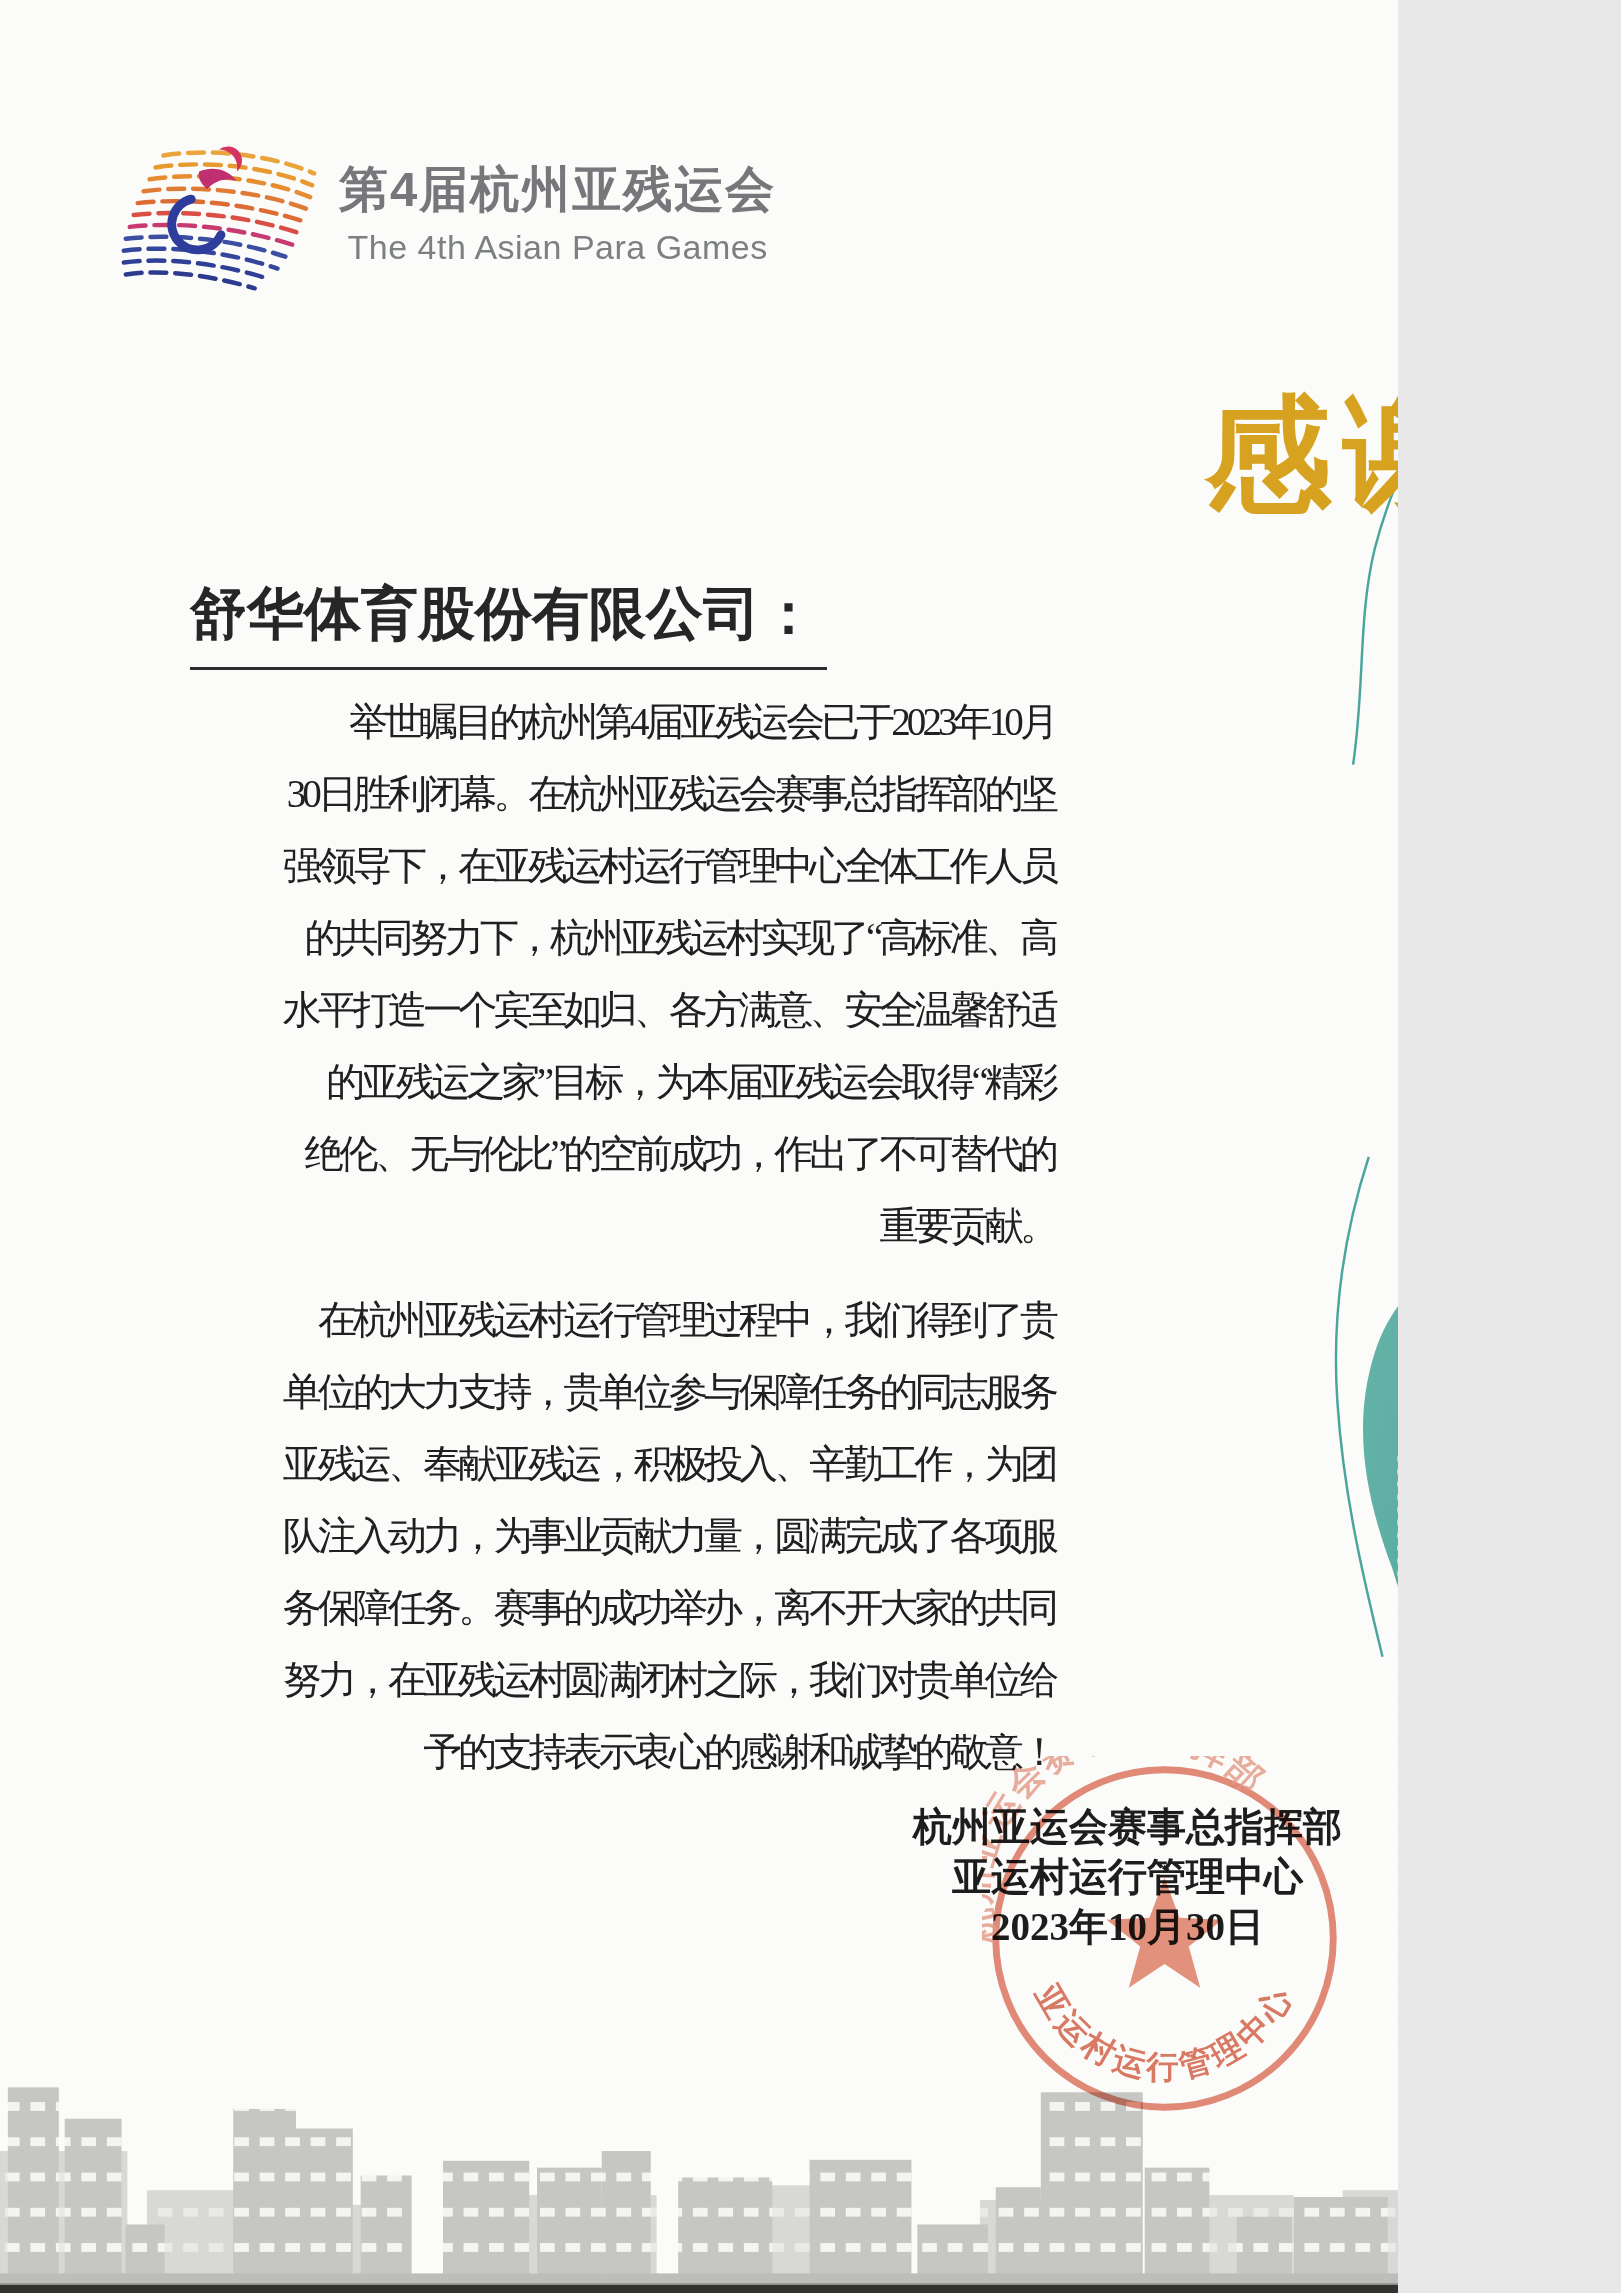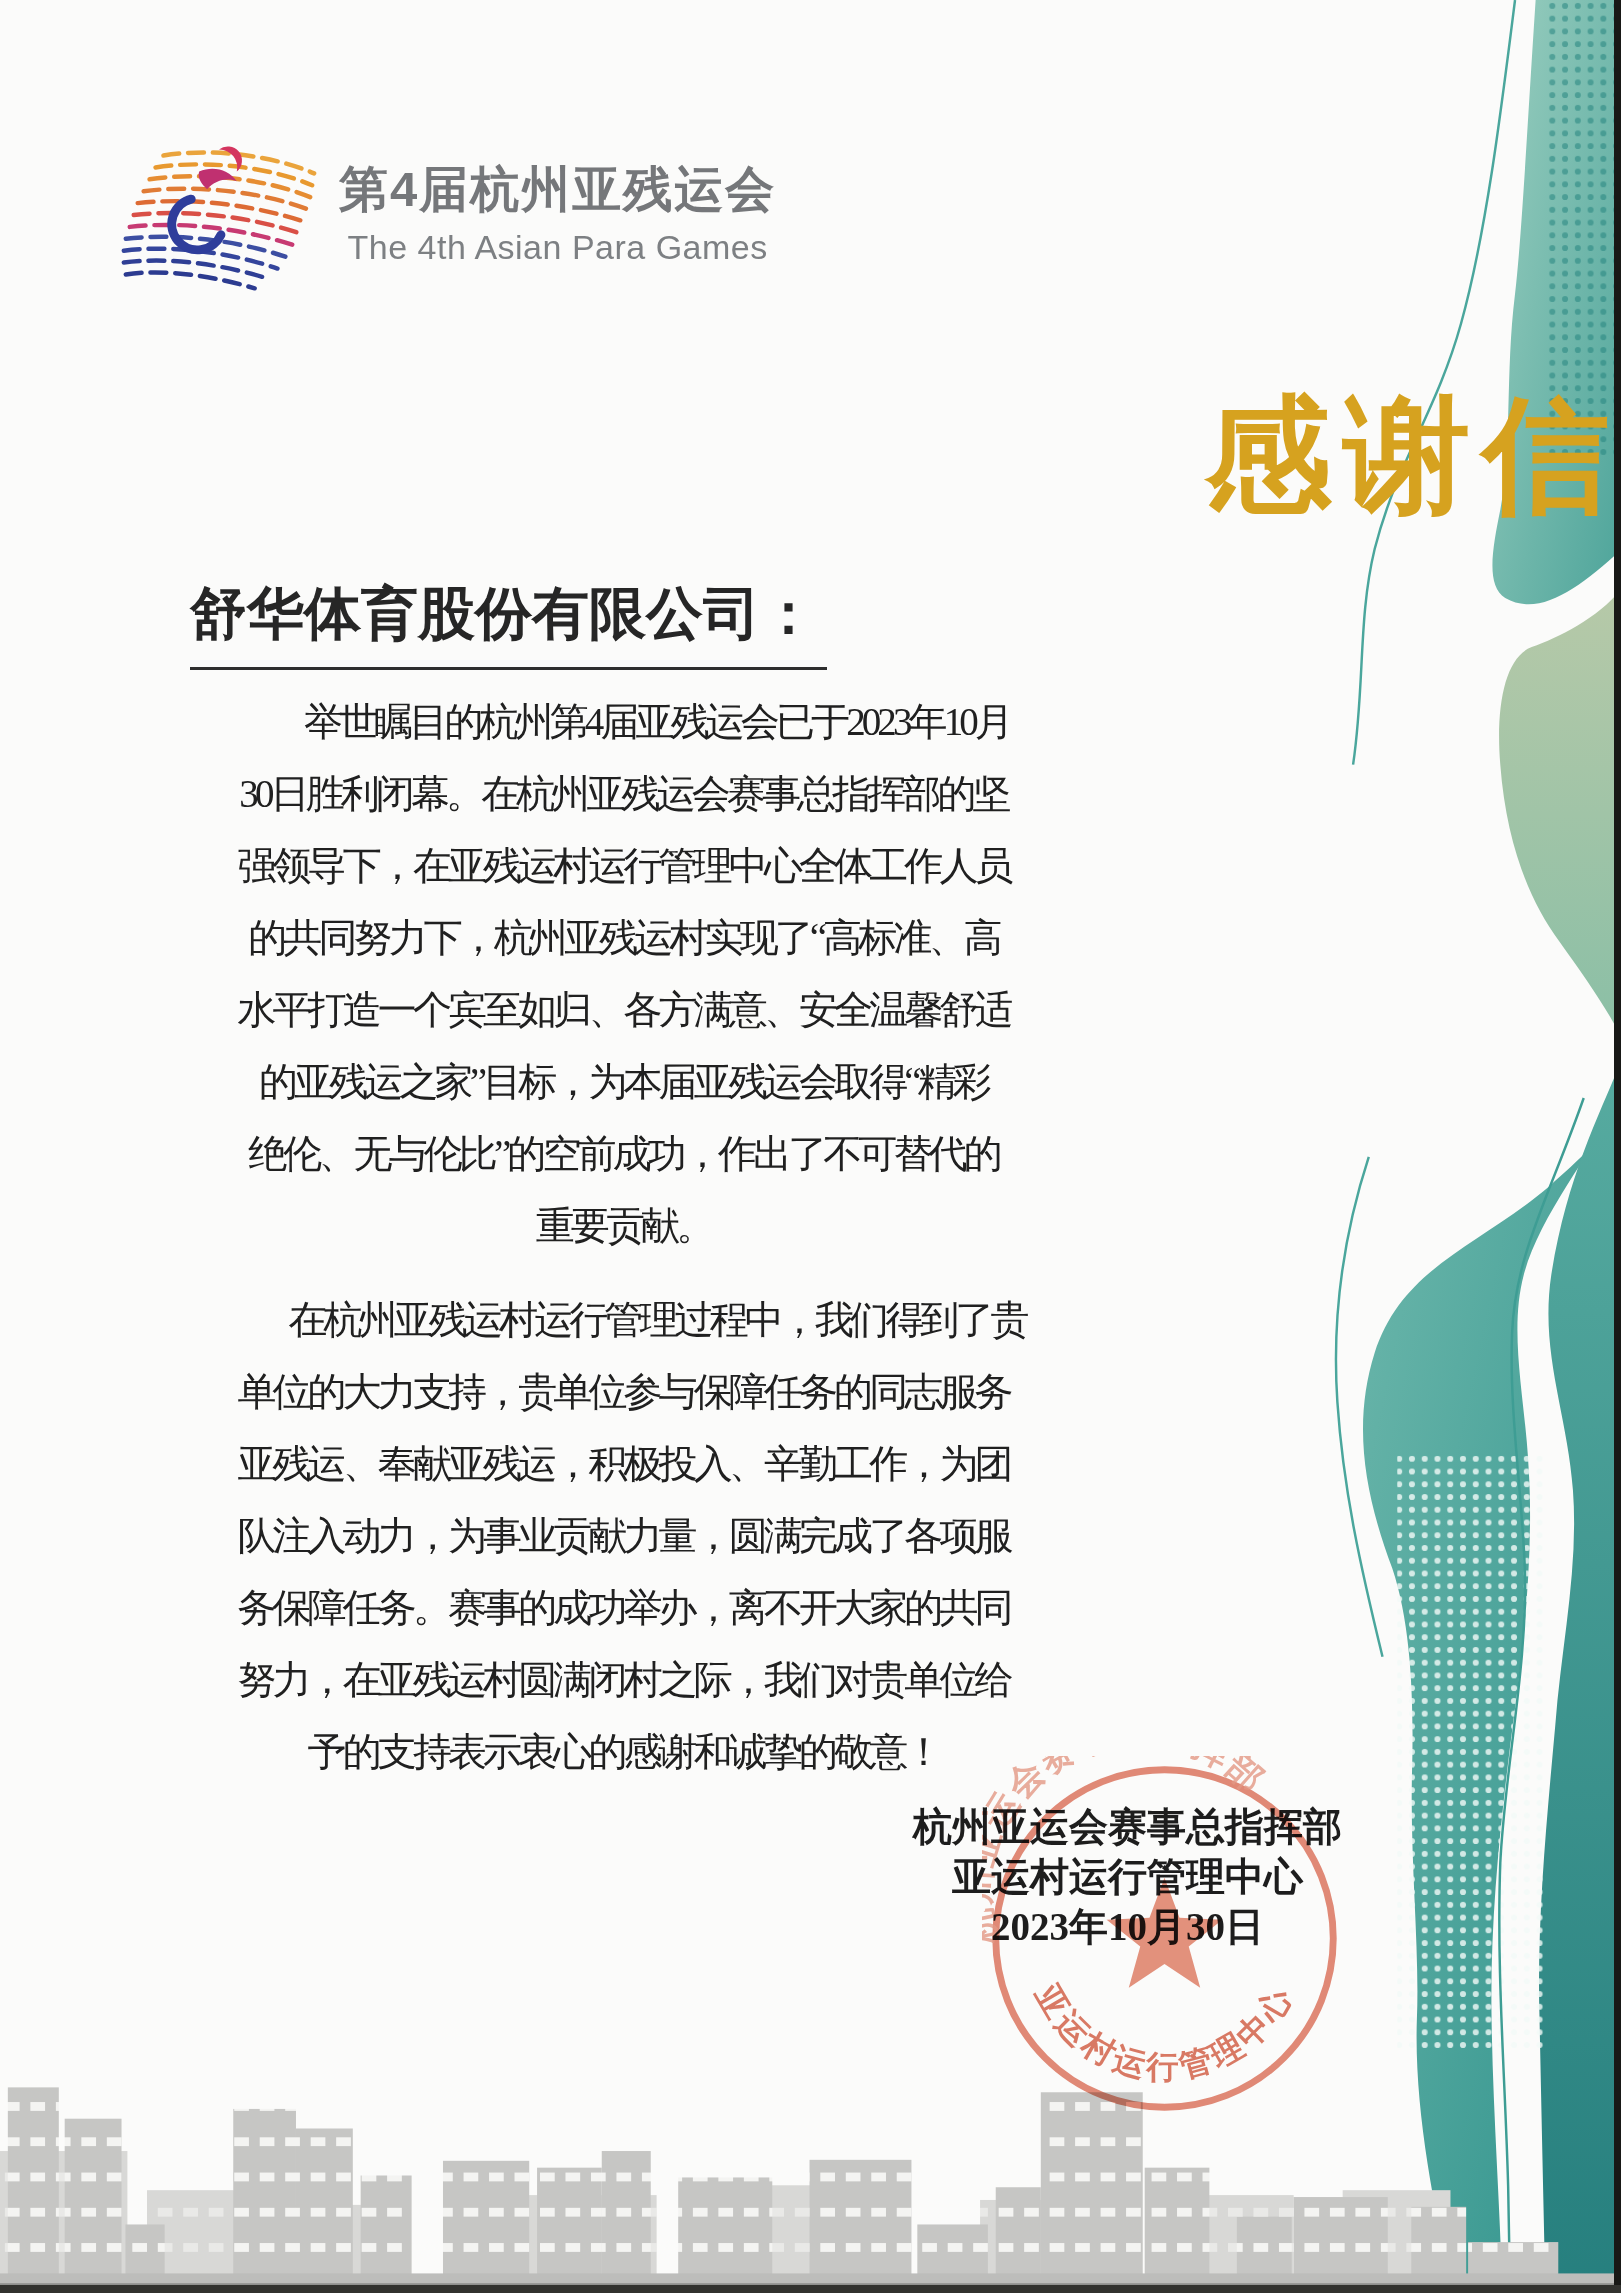--- a/index.html
+++ b/index.html
@@ -1,18 +1,18 @@
 <!DOCTYPE html>
 <html><head>
 <meta charset="utf-8">
 <style>
   * { margin:0; padding:0; box-sizing:border-box; }
   html,body { background:#e8e8e8; }
   #page {
-    position:relative; width:1621px; height:2294px;
+    position:relative; width:1398px; height:2294px;
     background:#fbfbfa; overflow:hidden;
     font-family:"Liberation Serif","DejaVu Serif",serif;
   }
   
   #wave     { position:absolute; top:0; left:1304px; width:318px; height:2294px; z-index:1; }
   #skyline  { position:absolute; top:2058px; left:0; width:1621px; height:235px; z-index:2; }
   #edge-right  { position:absolute; top:0; left:1614px; width:6.9px; height:2294px; background:#181816; z-index:9; }
   #edge-bottom { position:absolute; top:2285px; left:0; width:1621px; height:8.8px; background:#32322f; z-index:9; }
   
   #logo-mark { position:absolute; top:137px; left:104px; width:223px; height:155px; z-index:3; }
@@ -26,21 +26,21 @@
     font-size:127px; font-weight:bold; color:#d6a21f; letter-spacing:11.8px;
   }
   #recipient {
     position:absolute; top:576px; left:190px; z-index:3;
     font-size:57px; font-weight:bold; color:#262626;
     border-bottom:3.9px solid #2e2e2e; padding:0 9.8px 13.7px 0;
   }
   #letter-body { position:absolute; top:686px; left:192px; width:863px; z-index:3; }
   .para {
     font-size:39px; line-height:72px; letter-spacing:-3.9px; color:#202020;
-    white-space:pre-line; text-indent:67px; text-align:center;
+    white-space:pre-line; text-indent:67px; text-align:right;
   }
   .para + .para { margin-top:21.6px; }
   #signature {
     position:absolute; top:1802px; left:894px; width:467px; z-index:3;
     text-align:center; font-size:39px; font-weight:bold; color:#1d1d1d; line-height:50px;
   }
   .sig-line { letter-spacing:0; }
   
   #stamp { position:absolute; top:1756px; left:982px; width:365px; height:365px;
            z-index:4; mix-blend-mode:multiply; opacity:.93; }

